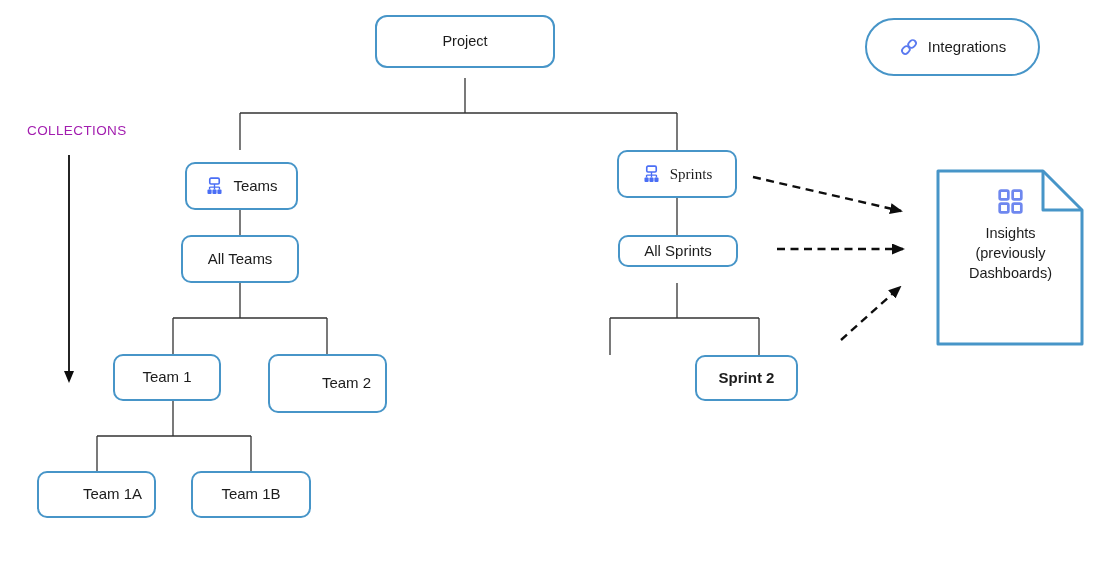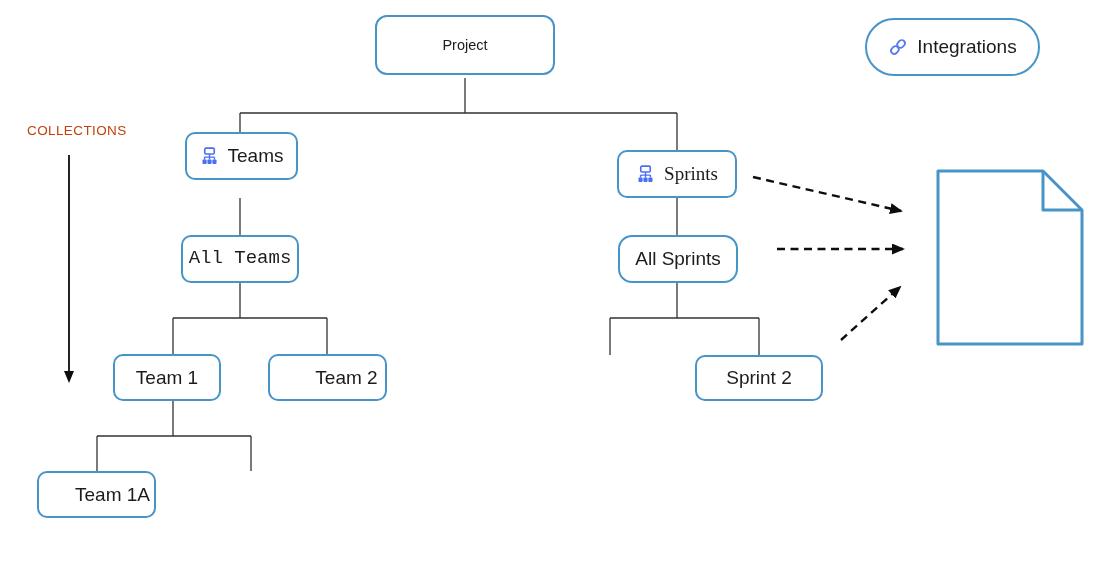--- a/index.html
+++ b/index.html
@@ -12,28 +12,28 @@
     --arrow:#0d0d0d;
   }
   html,body{margin:0;padding:0;background:#ffffff;}
   body{font-family:"Liberation Sans",sans-serif;color:var(--text);}
   .canvas{position:relative;width:1099px;height:570px;background:#ffffff;overflow:hidden;}
   .wires{position:absolute;left:0;top:0;width:1099px;height:570px;}
   .node{
     position:absolute;box-sizing:border-box;background:#ffffff;
     border:2px solid var(--blue);border-radius:10px;
     display:flex;align-items:center;justify-content:center;gap:9px;
-    font-size:19px;line-height:1.25;color:var(--text);white-space:nowrap;
+    font-size:15px;line-height:1.25;color:var(--text);white-space:nowrap;
   }
   .node .lbl{display:inline-block;}
   .node.project{flex-direction:column;gap:2px;border-radius:12px;font-size:14.5px;}
   .node.pill{border-radius:29px;}
   .collections{
     position:absolute;left:27px;top:123px;font-size:13.5px;letter-spacing:.4px;
-    color:#c2410c;
+    color:#a21caf;
   }
   .insights-content{
     position:absolute;left:938px;top:188px;width:145px;
     display:flex;flex-direction:column;align-items:center;gap:1px;
     font-size:14.5px;line-height:1.3;text-align:center;color:var(--text);
   }
   .insights-content .ic{margin-bottom:8px;}
   svg{display:block;}
 </style>
 </head>
@@ -63,25 +63,25 @@
     <path d="M753 177 L901 211" fill="none" stroke="var(--arrow)" stroke-width="2.4" stroke-dasharray="8 5.5" marker-end="url(#ah)"></path>
     <path d="M777 249 L903 249" fill="none" stroke="var(--arrow)" stroke-width="2.4" stroke-dasharray="8 5.5" marker-end="url(#ah)"></path>
     <path d="M841 340 L900 287" fill="none" stroke="var(--arrow)" stroke-width="2.4" stroke-dasharray="8 5.5" marker-end="url(#ah)"></path>
 
     <path d="M938 171 H1043 L1082 210 V344 H938 Z" fill="#ffffff" stroke="var(--blue)" stroke-width="3" stroke-linejoin="round"></path>
     <path d="M1043 171 V210 H1082" fill="none" stroke="var(--blue)" stroke-width="3" stroke-linejoin="round"></path>
   </svg>
 
   <div class="collections">COLLECTIONS</div>
 
-  <div class="node project" style="left:375px;top:15px;width:180px;height:60px;">
+  <div class="node project" style="left:375px;top:15px;width:180px;height:53px;">
     <span class="lbl">Project</span>
   </div>
 
-  <div class="node" style="left:185px;top:132px;width:113px;height:48px;">
+  <div class="node" style="left:185px;top:162px;width:113px;height:48px;">
     <span>
       <svg width="19" height="19" viewBox="0 0 20 20">
         <rect x="5" y="1.2" width="10" height="6.2" rx="1.3" fill="none" stroke="var(--icon-blue)" stroke-width="1.7"></rect>
         <path d="M10 7.4 V10.6 M4.8 10.6 H15.2 M4.8 10.6 V13.2 M10 10.6 V13.2 M15.2 10.6 V13.2" fill="none" stroke="var(--icon-blue)" stroke-width="1.4"></path>
         <rect x="2.6" y="13.2" width="4.4" height="4.6" rx="1" fill="var(--icon-blue)"></rect>
         <rect x="7.8" y="13.2" width="4.4" height="4.6" rx="1" fill="var(--icon-blue)"></rect>
         <rect x="13" y="13.2" width="4.4" height="4.6" rx="1" fill="var(--icon-blue)"></rect>
       </svg>
     </span>
     <span class="lbl">Teams</span>
@@ -93,49 +93,65 @@
         <rect x="5" y="1.2" width="10" height="6.2" rx="1.3" fill="none" stroke="var(--icon-blue)" stroke-width="1.7"></rect>
         <path d="M10 7.4 V10.6 M4.8 10.6 H15.2 M4.8 10.6 V13.2 M10 10.6 V13.2 M15.2 10.6 V13.2" fill="none" stroke="var(--icon-blue)" stroke-width="1.4"></path>
         <rect x="2.6" y="13.2" width="4.4" height="4.6" rx="1" fill="var(--icon-blue)"></rect>
         <rect x="7.8" y="13.2" width="4.4" height="4.6" rx="1" fill="var(--icon-blue)"></rect>
         <rect x="13" y="13.2" width="4.4" height="4.6" rx="1" fill="var(--icon-blue)"></rect>
       </svg>
     </span>
     <span class="lbl">Sprints</span>
   </div>
 
-  <div class="node" style="left:181px;top:235px;width:118px;height:48px;font-family:Liberation Mono, monospace;">
+  <div class="node" style="left:181px;top:235px;width:118px;height:48px;">
     <span class="lbl">All Teams</span>
   </div>
 
-  <div class="node" style="left:618px;top:235px;width:120px;height:48px;border-radius:14px;">
+  <div class="node" style="left:618px;top:235px;width:120px;height:32px;">
     <span class="lbl">All Sprints</span>
   </div>
 
   <div class="node" style="left:113px;top:354px;width:108px;height:47px;">
     <span class="lbl">Team 1</span>
   </div>
-  <div class="node" style="left:268px;top:354px;width:119px;height:47px;padding-left:38px;">
+  <div class="node" style="left:268px;top:354px;width:119px;height:59px;padding-left:38px;">
     <span class="lbl">Team 2</span>
   </div>
 
-  <div class="node" style="left:695px;top:355px;width:128px;height:46px;">
+  <div class="node" style="left:695px;top:355px;width:103px;height:46px;font-weight:bold;">
     <span class="lbl">Sprint 2</span>
   </div>
 
   <div class="node" style="left:37px;top:471px;width:119px;height:47px;padding-left:32px;">
     <span class="lbl">Team 1A</span>
+  </div>
+  <div class="node" style="left:191px;top:471px;width:120px;height:47px;">
+    <span class="lbl">Team 1B</span>
   </div>
 
   <div class="node pill" style="left:865px;top:18px;width:175px;height:58px;">
     <span>
       <svg width="20" height="20" viewBox="0 0 20 20">
         <g transform="rotate(45 10 10)" fill="none" stroke="var(--link-blue)" stroke-width="1.8">
           <rect x="6.8" y="1.5" width="6.4" height="8.2" rx="3.2"></rect>
           <rect x="6.8" y="10.3" width="6.4" height="8.2" rx="3.2"></rect>
         </g>
       </svg>
     </span>
     <span class="lbl">Integrations</span>
   </div>
 
+  <div class="insights-content">
+    <span class="ic">
+      <svg width="27" height="27" viewBox="0 0 20 20" fill="none" stroke="var(--grid-blue)" stroke-width="2">
+        <rect x="2" y="2" width="6.4" height="6.4" rx="1"></rect>
+        <rect x="11.6" y="2" width="6.4" height="6.4" rx="1"></rect>
+        <rect x="2" y="11.6" width="6.4" height="6.4" rx="1"></rect>
+        <rect x="11.6" y="11.6" width="6.4" height="6.4" rx="1"></rect>
+      </svg>
+    </span>
+    <span>Insights</span>
+    <span>(previously</span>
+    <span>Dashboards)</span>
+  </div>
 
 </div>
 
 </body></html>

